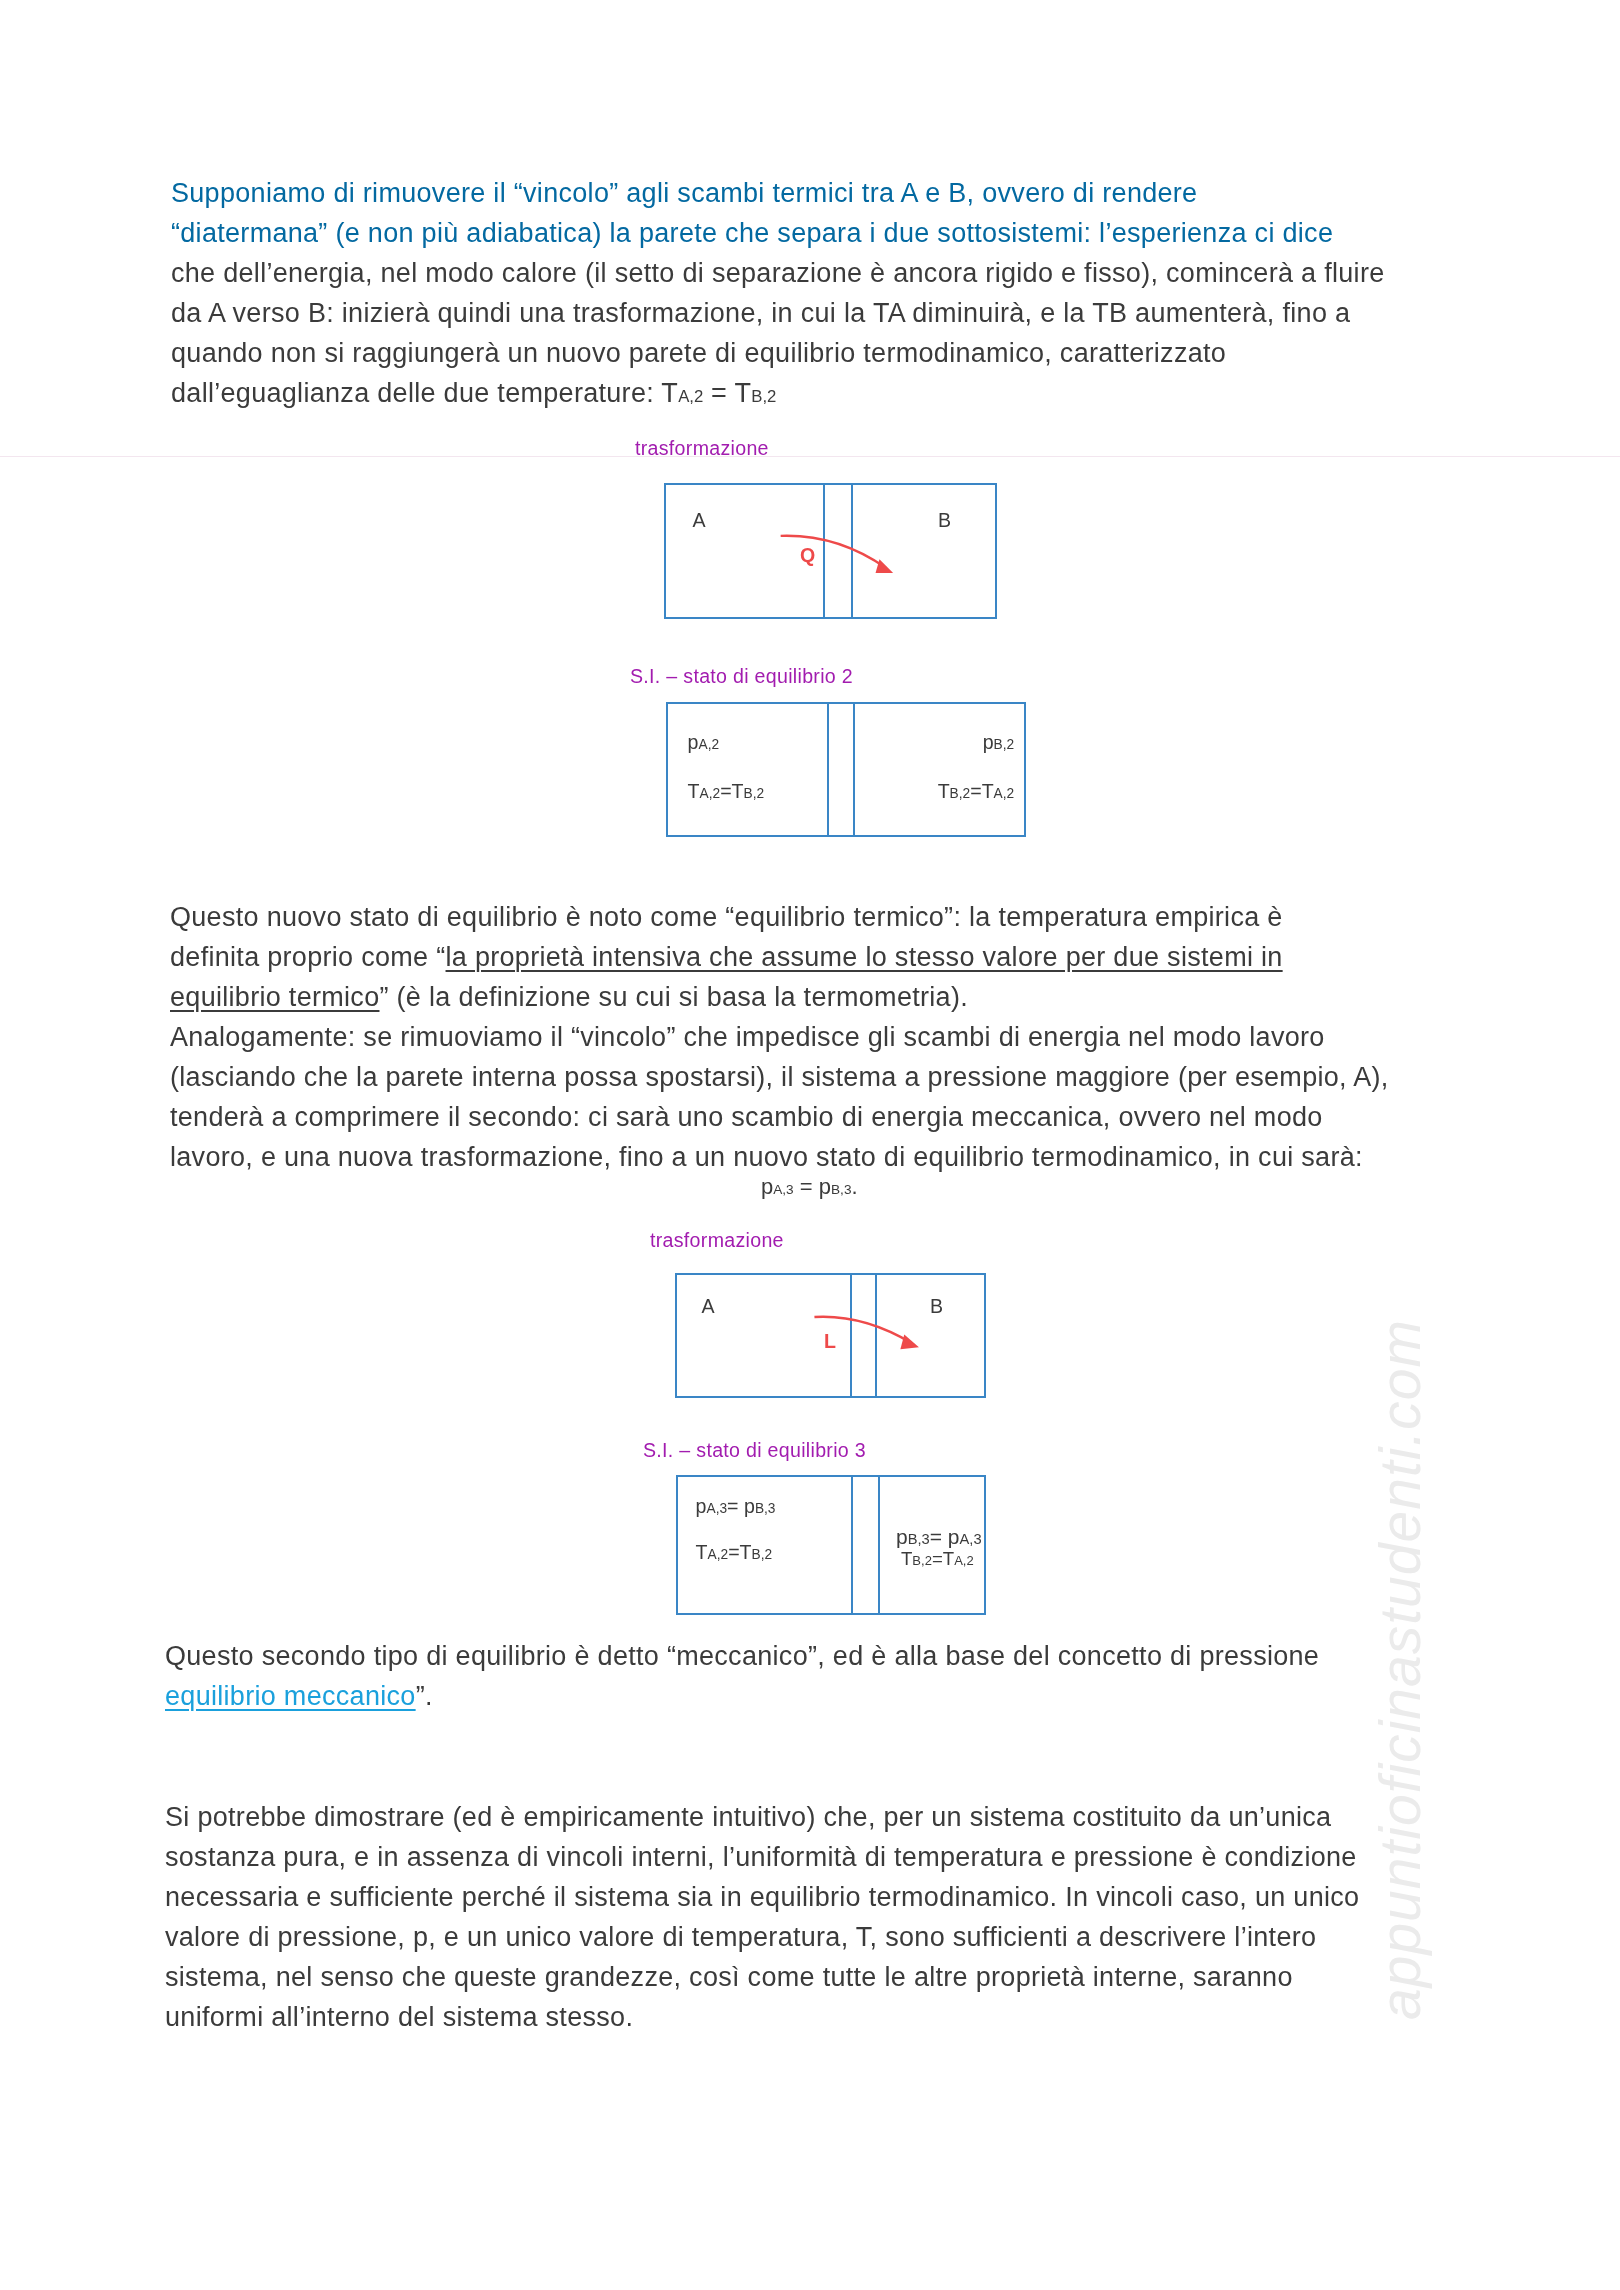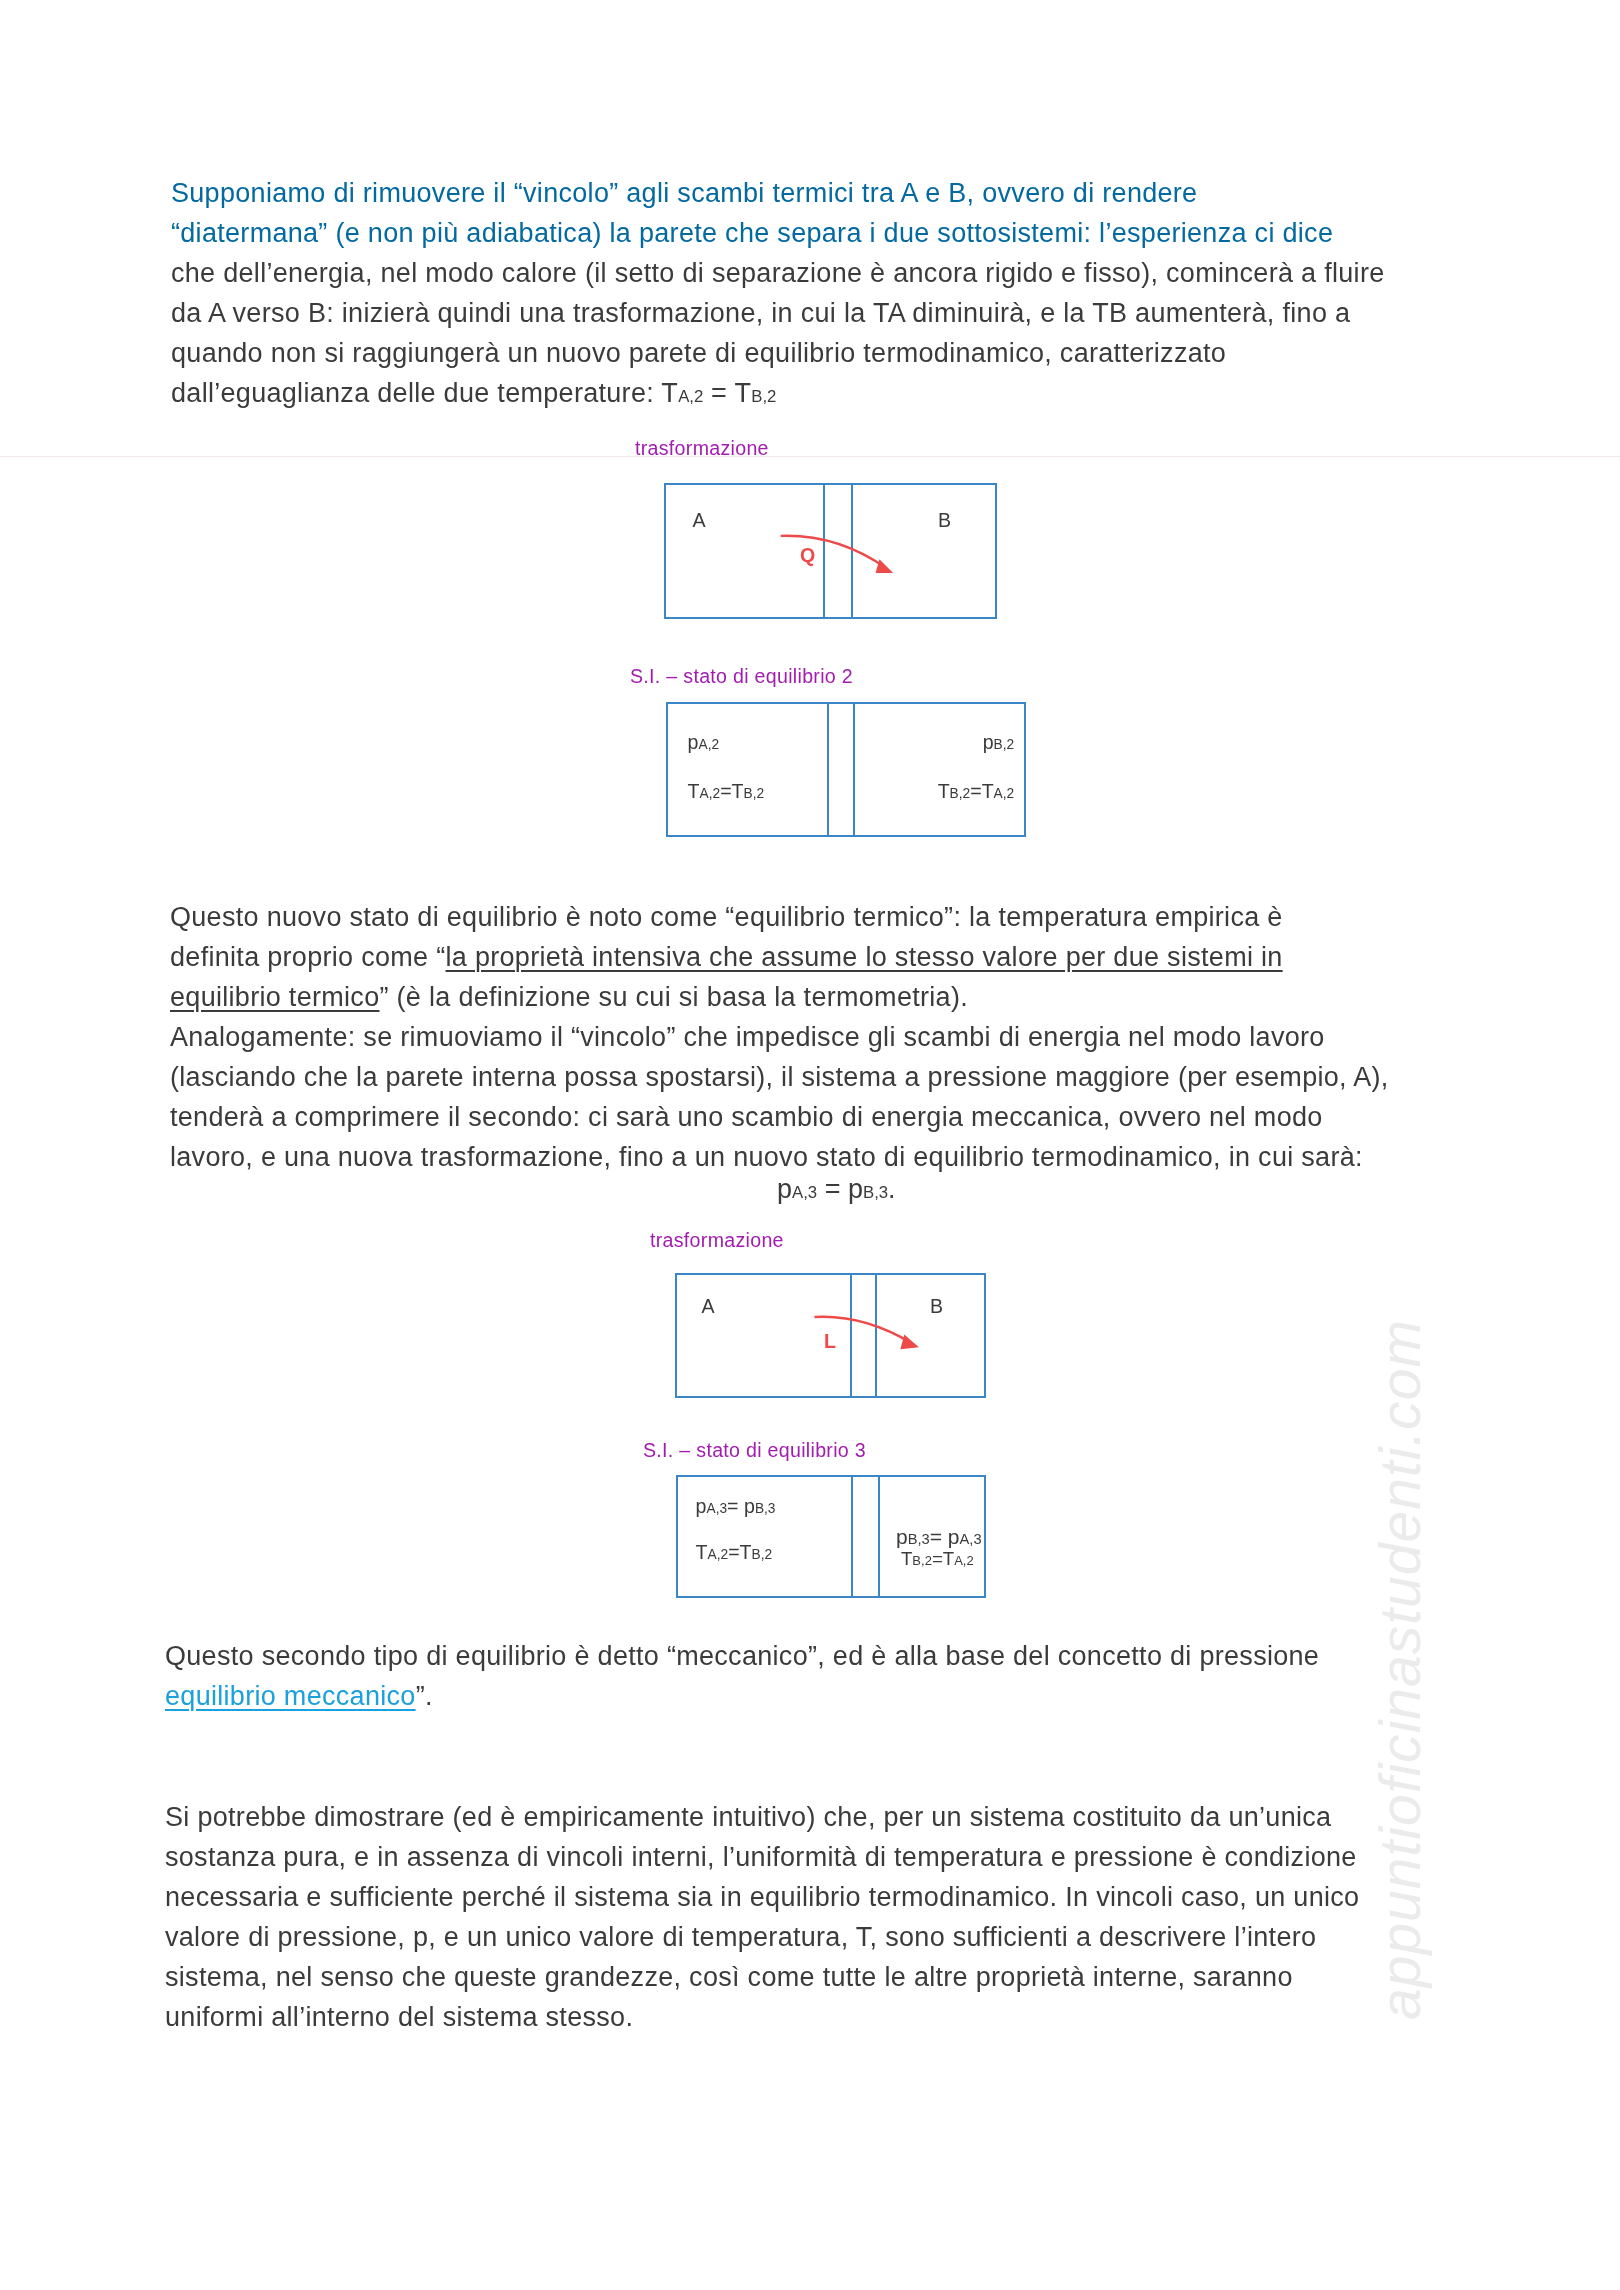--- a/index.html
+++ b/index.html
@@ -9,21 +9,21 @@
   .faint-rule { position: absolute; left: 0; width: 1620px; top: 456px; height: 1px; background: #f3e6ef; }
 
   .para { position: absolute; left: 171px; width: 1353px; font-size: 27px; line-height: 40px;
           letter-spacing: 0.3px; color: #3b3b3b; }
   .para .line { display: block; white-space: nowrap; }
   .muted { color: #0369a1; }
   .u-dark { text-decoration: underline; text-decoration-color: #3b3b3b; text-underline-offset: 3.9px; text-decoration-thickness: 2px; }
   .u-link { color: #1aa0dc; text-decoration: underline; text-decoration-color: #1aa0dc; text-underline-offset: 3.9px; text-decoration-thickness: 2px; }
   sub.s { font-size: 0.62em; vertical-align: baseline; letter-spacing: 0; text-transform: none; }
 
-  .eq { position: absolute; font-size: 27px; color: #3b3b3b; white-space: nowrap; margin-left: 16px; }
+  .eq { position: absolute; font-size: 22px; color: #3b3b3b; white-space: nowrap; }
 
   .caption { position: absolute; font-size: 19.6px; color: #a21caf; white-space: nowrap; letter-spacing: 0.3px; }
 
   .box { position: absolute; border: 2px solid #3a86c6; box-sizing: border-box; }
   .part { position: absolute; top: -2px; bottom: -2px; border-left: 2px solid #3a86c6; border-right: 2px solid #3a86c6; box-sizing: border-box; }
   .lbl { position: absolute; font-size: 19.6px; color: #3b3b3b; white-space: nowrap; }
   .lbl sub.s { font-size: 0.7em; }
   .arrow-svg { position: absolute; overflow: visible; }
   .red-lbl { position: absolute; font-size: 19.6px; font-weight: bold; color: #ee4a4a; }
 
@@ -92,21 +92,21 @@
     <div class="lbl" style="left:24.5px; top:19.6px;">A</div>
     <div class="lbl" style="left:253px; top:19.6px;">B</div>
     <svg class="arrow-svg" style="left:0; top:0;" width="311" height="125" viewBox="0 0 317 128">
       <path d="M140,43 Q190,40 240,70" fill="none" stroke="#ee4a4a" stroke-width="2.5"></path>
       <polygon points="232,61 247,74 228,76" fill="#ee4a4a"></polygon>
     </svg>
     <div class="red-lbl" style="left:147px; top:55px;">L</div>
   </div>
 
   <div class="caption" style="left:643px; top:1439px;">S.I. – stato di equilibrio 3</div>
-  <div class="box" style="left:676px; top:1475px; width:310px; height:123px;">
+  <div class="box" style="left:676px; top:1475px; width:310px; height:140px;">
     <div class="part" style="left:173px; width:29px;"></div>
     <div class="lbl" style="left:17.6px; top:17.6px;"><span>p</span><sub class="s">A,3</sub><span>= </span><span>p</span><sub class="s">B,3</sub></div>
     <div class="lbl" style="left:17.6px; top:64px;"><span>T</span><sub class="s">A,2</sub><span>=</span><span>T</span><sub class="s">B,2</sub></div>
     <div class="lbl" style="left:218px; top:23.5px; font-size:21px;margin-top:24px;"><span>p</span><sub class="s">B,3</sub><span>= </span><span>p</span><sub class="s">A,3</sub></div>
     <div class="lbl" style="left:223px; top:71px; font-size:18.6px;"><span>T</span><sub class="s">B,2</sub><span>=</span><span>T</span><sub class="s">A,2</sub></div>
   </div>
 
   <div class="para" style="top:1636px; left:165px;">
     <span class="line">Questo secondo tipo di equilibrio è detto “meccanico”, ed è alla base del concetto di pressione</span>
     <span class="line"><span class="u-link">equilibrio meccanico</span><span>”.</span></span>

